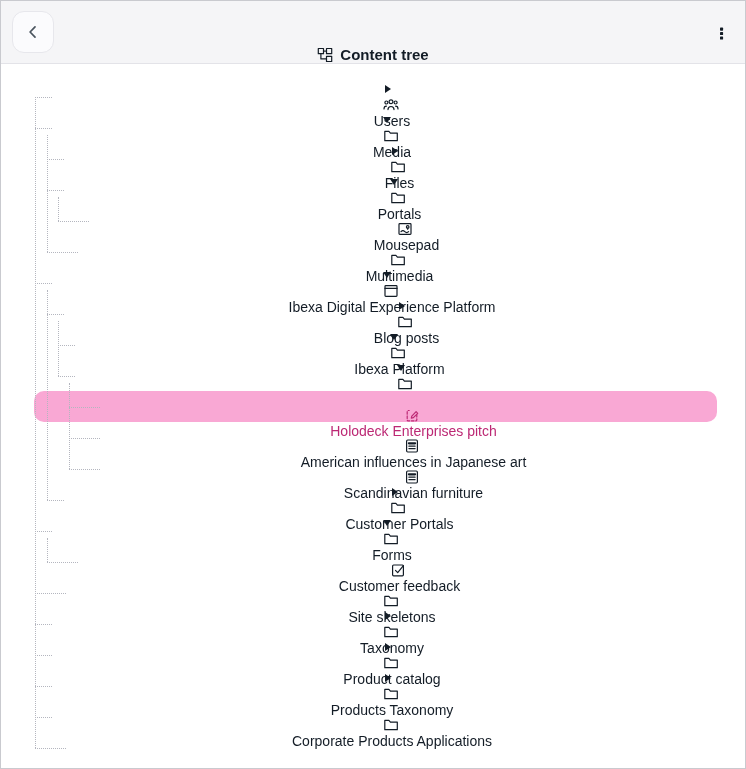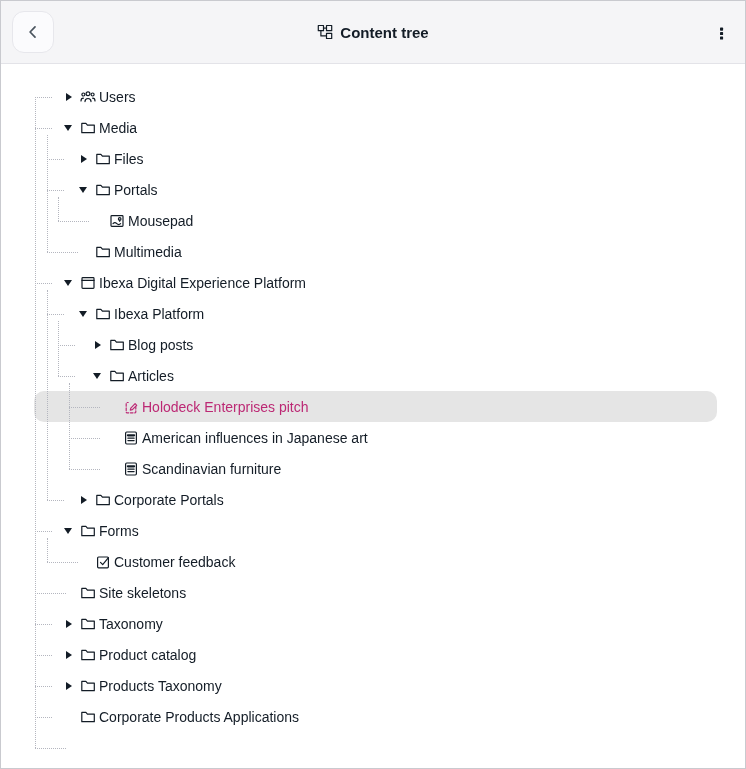--- a/index.html
+++ b/index.html
@@ -11,21 +11,21 @@
     position:relative;
     overflow:hidden;
     color:#131c26;
   }
   
   .header {
     height:63px;
     background:#f5f5f7;
     border-bottom:1px solid #e3e3e8;
     display:flex;
-    align-items:center;
+    align-items:flex-end;
     position:relative;
   }
   .back-btn {
     position:absolute; left:11px; top:10px;
     width:42px; height:42px;
     border:1px solid #e7e7ec;
     border-radius:12px;
     background:#fbfbfd;
     display:flex; align-items:center; justify-content:center;
     cursor:pointer;
@@ -51,20 +51,21 @@
     height:31px;
     margin-left:33px;
     margin-right:28px;
     display:flex;
     align-items:center;
     font-size:14px;
     color:#131c26;
     border-radius:10px;
     cursor:pointer;
     position:relative;
+    flex-direction:column;
   }
   .row.lvl0 { padding-left:30px; }
   .row.lvl1 { padding-left:45px; }
   .row.lvl2 { padding-left:59px;text-align:right; }
   .row.lvl3 { padding-left:73px; }
   .expander {
     width:16px; height:16px; flex:0 0 16px;
     display:flex; align-items:center; justify-content:flex-start;
   }
   .expander.collapsed::before {
@@ -78,21 +79,21 @@
     border-top:6px solid #131c26;
     border-left:4.5px solid transparent;
     border-right:4.5px solid transparent;
   }
   .node-icon {
     width:16px; height:16px; flex:0 0 16px;
     display:flex; align-items:center; justify-content:center;
   }
   .node-icon svg { width:16px; height:16px; stroke:#131c26; fill:none; stroke-width:1.2; stroke-linecap:round; stroke-linejoin:round; }
   .row .label { margin-left:3px; white-space:nowrap; }
-  .row.selected { background:#e5e5e5; }
+  .row.selected { background:#f9a8d4; }
   .row.selected .label { color:#bc2874; }
   .row.selected .node-icon svg { stroke:#bc2874; }
   
   .guides { position:absolute; inset:0; pointer-events:none; z-index:3; }
   .vline { position:absolute; width:0; border-left:1px dotted #b4b6bf; }
   .hline { position:absolute; height:0; border-top:1px dotted #b4b6bf; }
   .hidden-defs { position:absolute; width:0; height:0; overflow:hidden; }
 </style>
 </head>
 <body>
@@ -235,39 +236,39 @@
       </div>
       <div class="row lvl0">
         <span class="expander expanded"></span>
         <span class="node-icon">
           <svg>
             <use href="#icon-window"></use>
           </svg>
         </span>
         <span class="label">Ibexa Digital Experience Platform</span>
       </div>
+      <div class="row lvl2">
+        <span class="expander collapsed"></span>
+        <span class="node-icon">
+          <svg>
+            <use href="#icon-folder"></use>
+          </svg>
+        </span>
+        <span class="label">Blog posts</span>
+      </div>
       <div class="row lvl1">
         <span class="expander expanded"></span>
         <span class="node-icon">
           <svg>
             <use href="#icon-folder"></use>
           </svg>
         </span>
         <span class="label">Ibexa Platform</span>
       </div>
       <div class="row lvl2">
-        <span class="expander collapsed"></span>
-        <span class="node-icon">
-          <svg>
-            <use href="#icon-folder"></use>
-          </svg>
-        </span>
-        <span class="label">Blog posts</span>
-      </div>
-      <div class="row lvl2">
         <span class="expander expanded"></span>
         <span class="node-icon">
           <svg>
             <use href="#icon-folder"></use>
           </svg>
         </span>
         <span class="label">Articles</span>
       </div>
       <div class="row lvl3 selected">
         <span class="expander leaf"></span>
@@ -296,21 +297,21 @@
         </span>
         <span class="label">Scandinavian furniture</span>
       </div>
       <div class="row lvl1">
         <span class="expander collapsed"></span>
         <span class="node-icon">
           <svg>
             <use href="#icon-folder"></use>
           </svg>
         </span>
-        <span class="label">Corporate Portals</span>
+        <span class="label">Customer Portals</span>
       </div>
       <div class="row lvl0">
         <span class="expander expanded"></span>
         <span class="node-icon">
           <svg>
             <use href="#icon-folder"></use>
           </svg>
         </span>
         <span class="label">Forms</span>
       </div>

